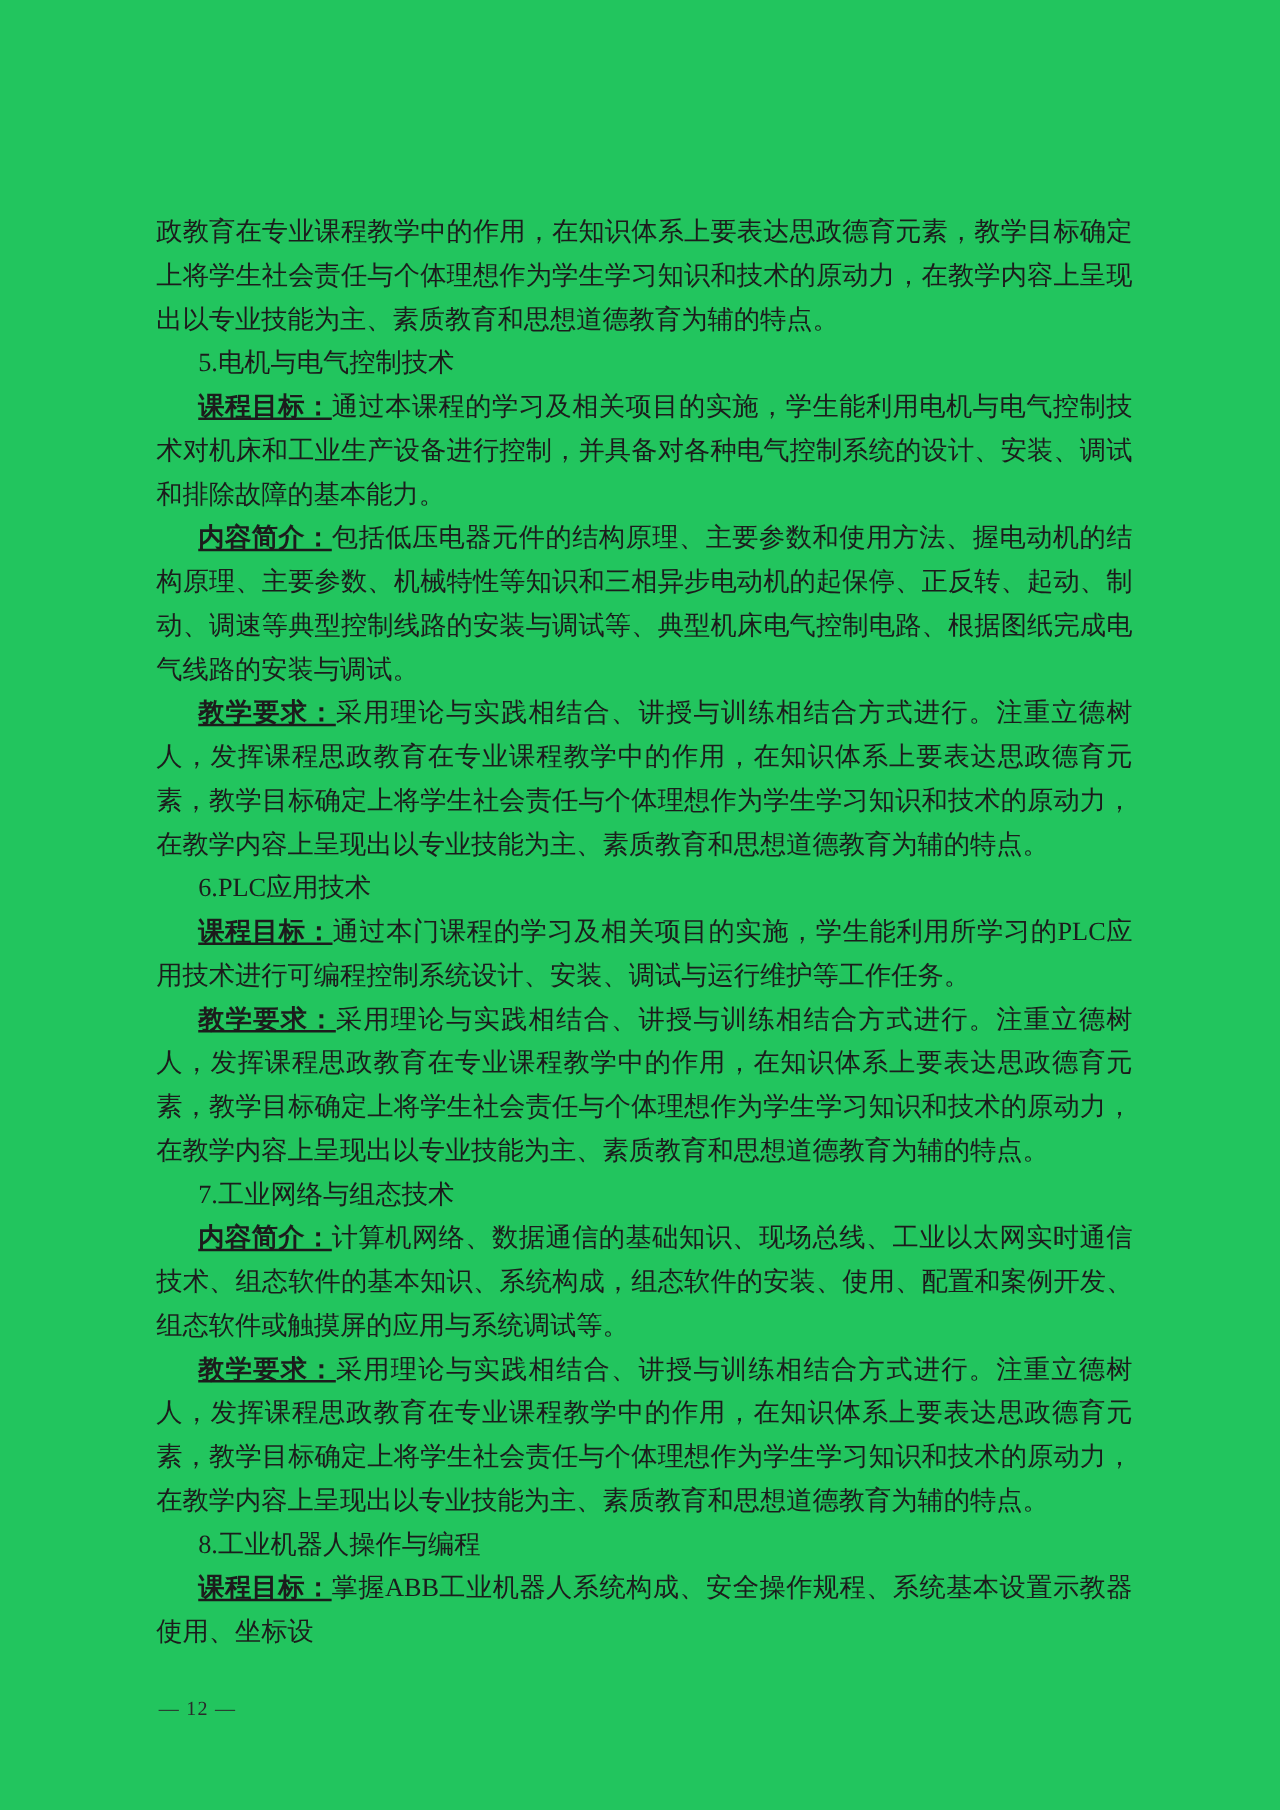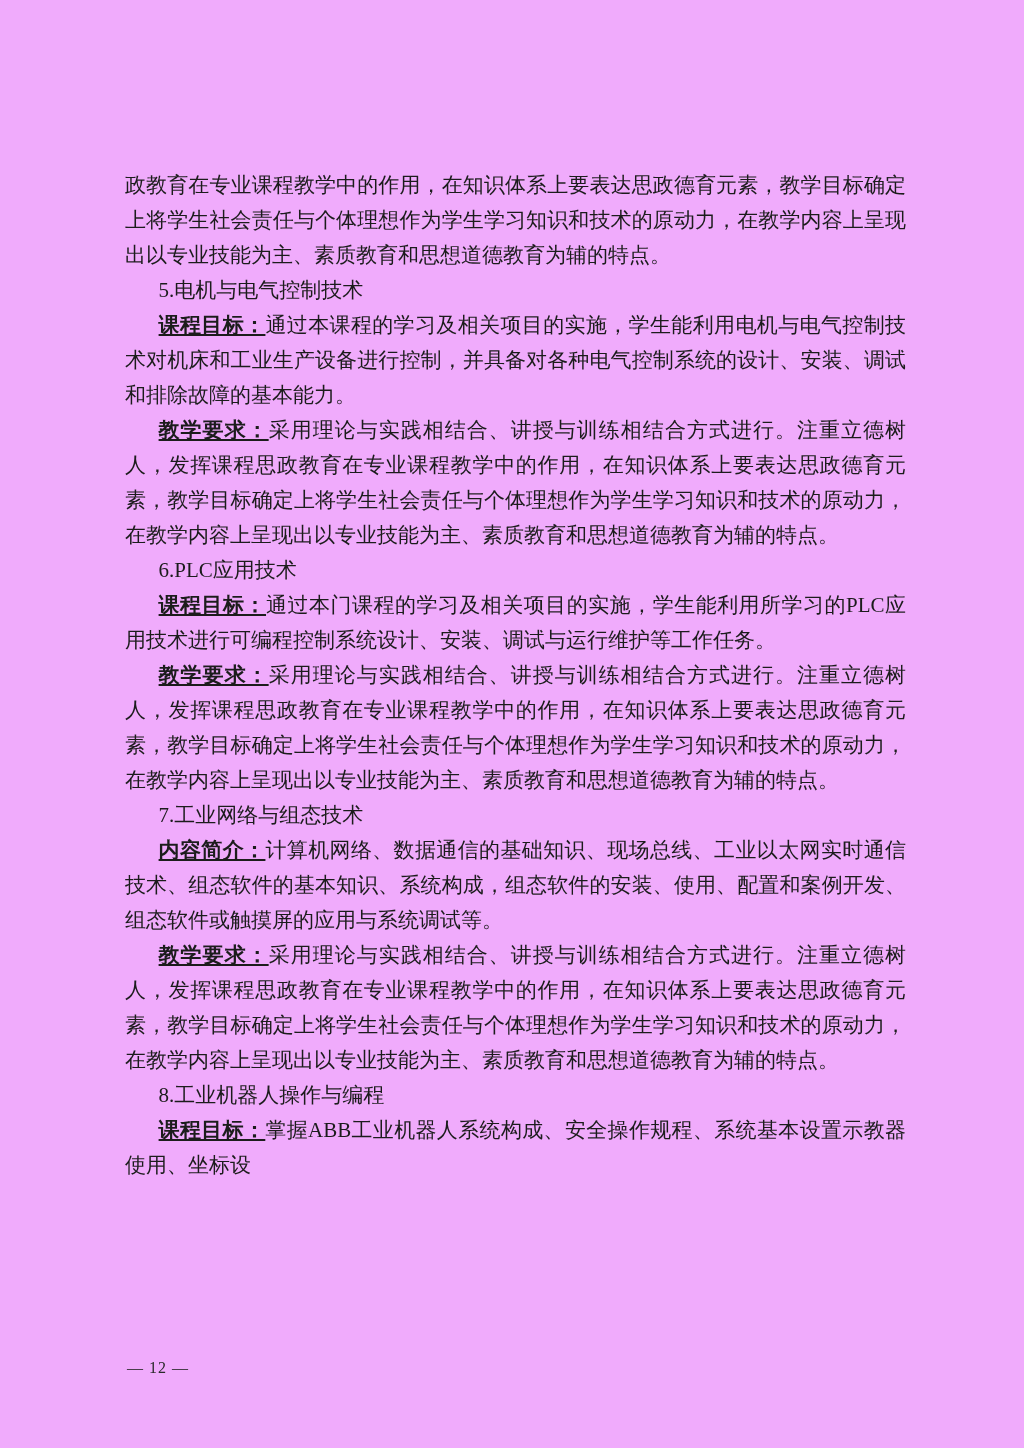--- a/index.html
+++ b/index.html
@@ -4,21 +4,21 @@
 <style>
   html, body {
     margin: 0;
     padding: 0;
     background: #ffffff;
   }
   .page {
     position: relative;
     width: 1024px;
     height: 1448px;
-    background: #f0abfc;
+    background: #22c55e;
     box-sizing: border-box;
     padding: 168px 118px 0 125px;
     font-family: "Liberation Serif", "DejaVu Serif", serif;
     color: #1c1c1c;
     font-size: 21px;
     line-height: 35px;
     overflow: hidden;
   }
   .content p,
   .content h3 {
@@ -54,20 +54,21 @@
   }
 </style>
 </head>
 <body>
 
 <div class="page">
   <main class="content" id="content">
       <p class="para no-indent"><span>政教育在专业课程教学中的作用，在知识体系上要表达思政德育元素，教学目标确定上将学生社会责任与个体理想作为学生学习知识和技术的原动力，在教学内容上呈现出以专业技能为主、素质教育和思想道德教育为辅的特点。</span></p>
       <h3 class="heading">5.电机与电气控制技术</h3>
       <p class="para"><strong class="label">课程目标：</strong><span>通过本课程的学习及相关项目的实施，学生能利用电机与电气控制技术对机床和工业生产设备进行控制，并具备对各种电气控制系统的设计、安装、调试和排除故障的基本能力。</span></p>
+      <p class="para"><strong class="label">内容简介：</strong><span>包括低压电器元件的结构原理、主要参数和使用方法、握电动机的结构原理、主要参数、机械特性等知识和三相异步电动机的起保停、正反转、起动、制动、调速等典型控制线路的安装与调试等、典型机床电气控制电路、根据图纸完成电气线路的安装与调试。</span></p>
       <p class="para"><strong class="label">教学要求：</strong><span>采用理论与实践相结合、讲授与训练相结合方式进行。注重立德树人，发挥课程思政教育在专业课程教学中的作用，在知识体系上要表达思政德育元素，教学目标确定上将学生社会责任与个体理想作为学生学习知识和技术的原动力，在教学内容上呈现出以专业技能为主、素质教育和思想道德教育为辅的特点。</span></p>
       <h3 class="heading">6.PLC应用技术</h3>
       <p class="para"><strong class="label">课程目标：</strong><span>通过本门课程的学习及相关项目的实施，学生能利用所学习的PLC应用技术进行可编程控制系统设计、安装、调试与运行维护等工作任务。</span></p>
       <p class="para"><strong class="label">教学要求：</strong><span>采用理论与实践相结合、讲授与训练相结合方式进行。注重立德树人，发挥课程思政教育在专业课程教学中的作用，在知识体系上要表达思政德育元素，教学目标确定上将学生社会责任与个体理想作为学生学习知识和技术的原动力，在教学内容上呈现出以专业技能为主、素质教育和思想道德教育为辅的特点。</span></p>
       <h3 class="heading">7.工业网络与组态技术</h3>
       <p class="para"><strong class="label">内容简介：</strong><span>计算机网络、数据通信的基础知识、现场总线、工业以太网实时通信技术、组态软件的基本知识、系统构成，组态软件的安装、使用、配置和案例开发、组态软件或触摸屏的应用与系统调试等。</span></p>
       <p class="para"><strong class="label">教学要求：</strong><span>采用理论与实践相结合、讲授与训练相结合方式进行。注重立德树人，发挥课程思政教育在专业课程教学中的作用，在知识体系上要表达思政德育元素，教学目标确定上将学生社会责任与个体理想作为学生学习知识和技术的原动力，在教学内容上呈现出以专业技能为主、素质教育和思想道德教育为辅的特点。</span></p>
       <h3 class="heading">8.工业机器人操作与编程</h3>
       <p class="para"><strong class="label">课程目标：</strong><span>掌握ABB工业机器人系统构成、安全操作规程、系统基本设置示教器使用、坐标设</span></p>
     </main>

